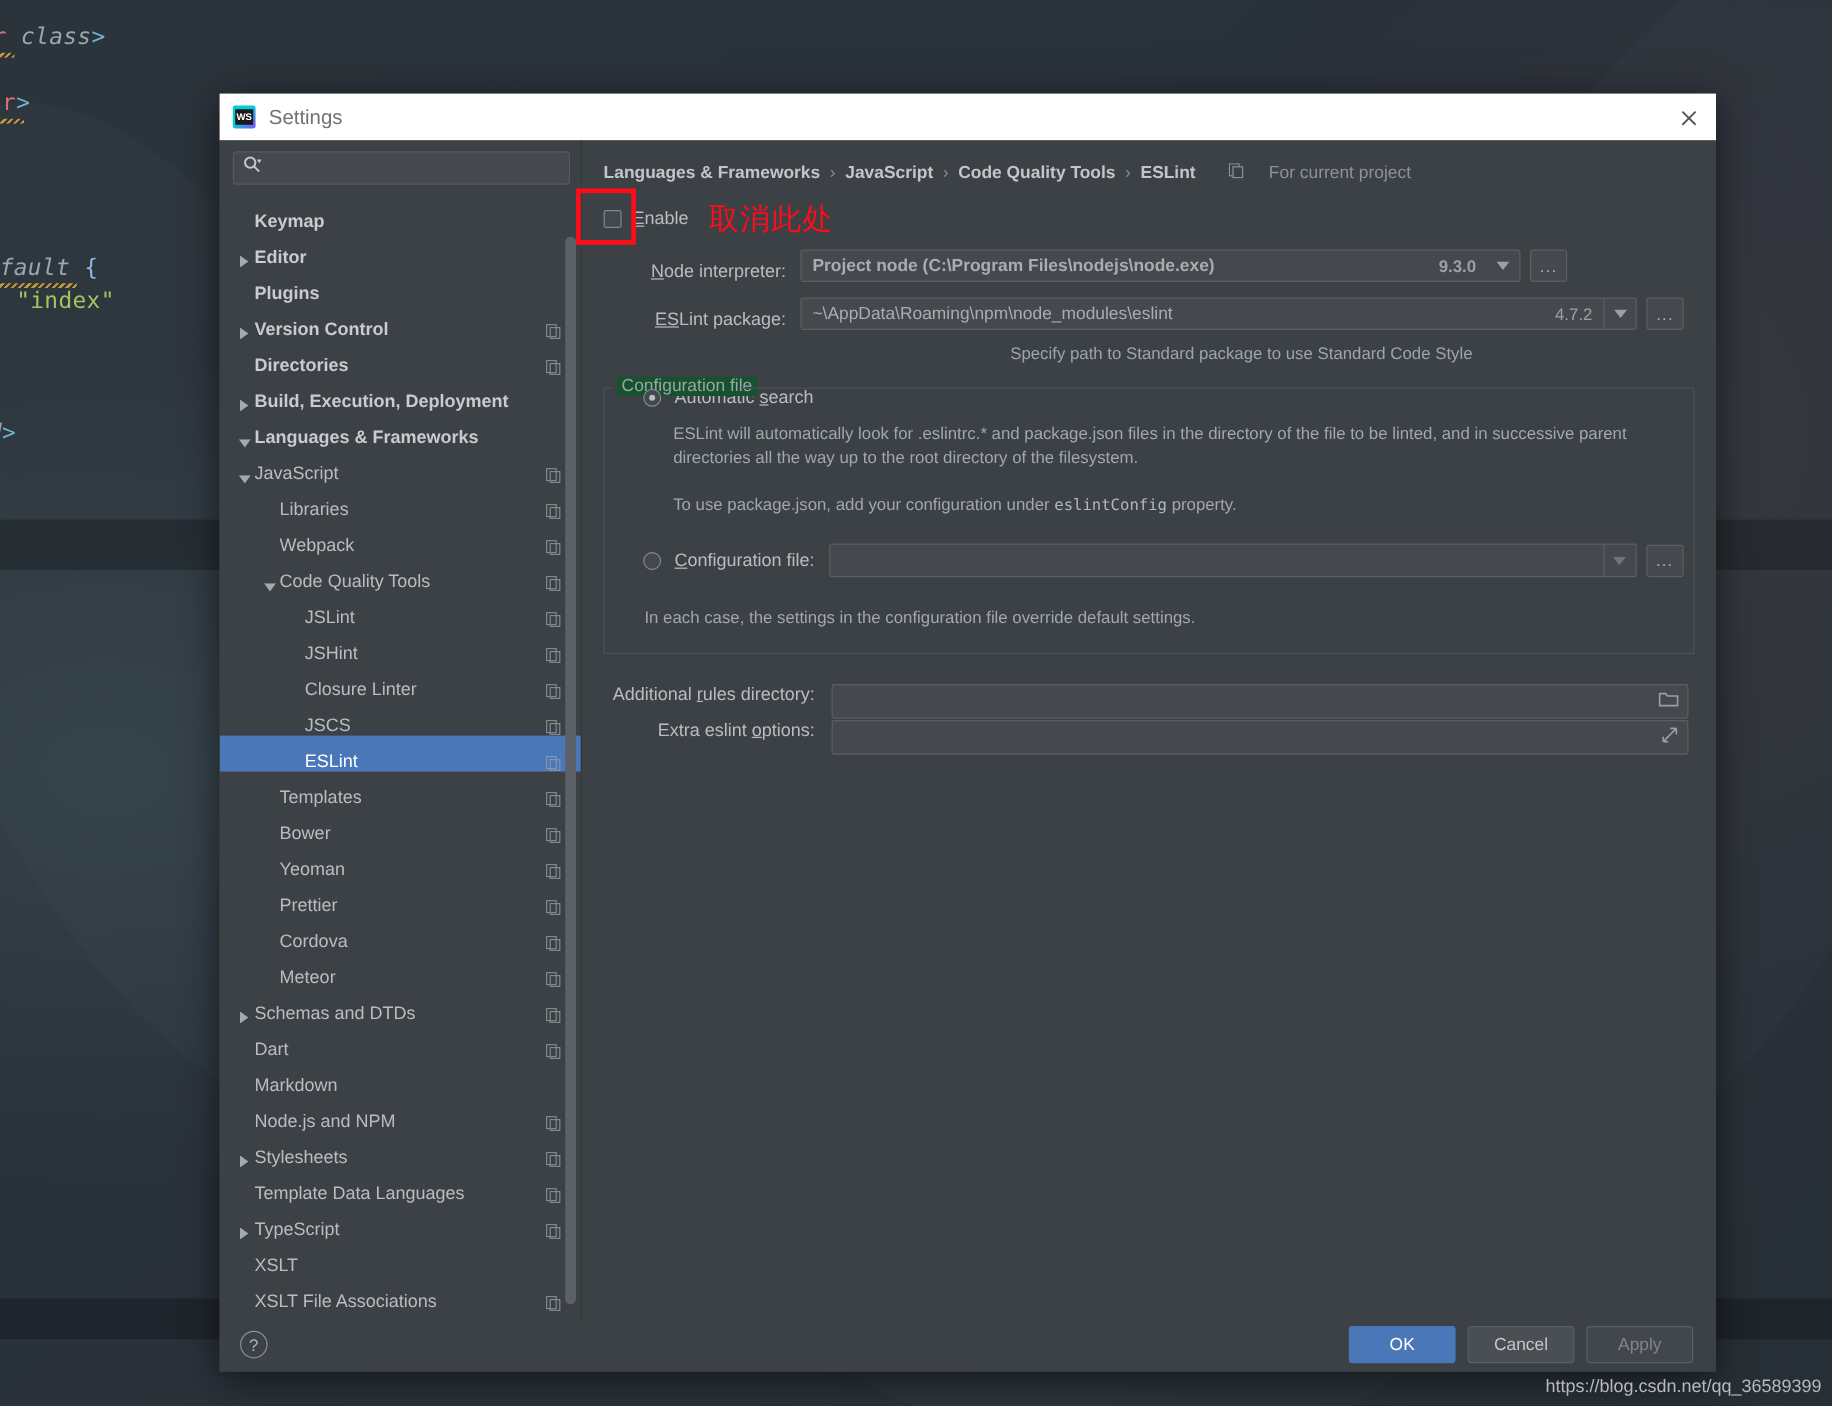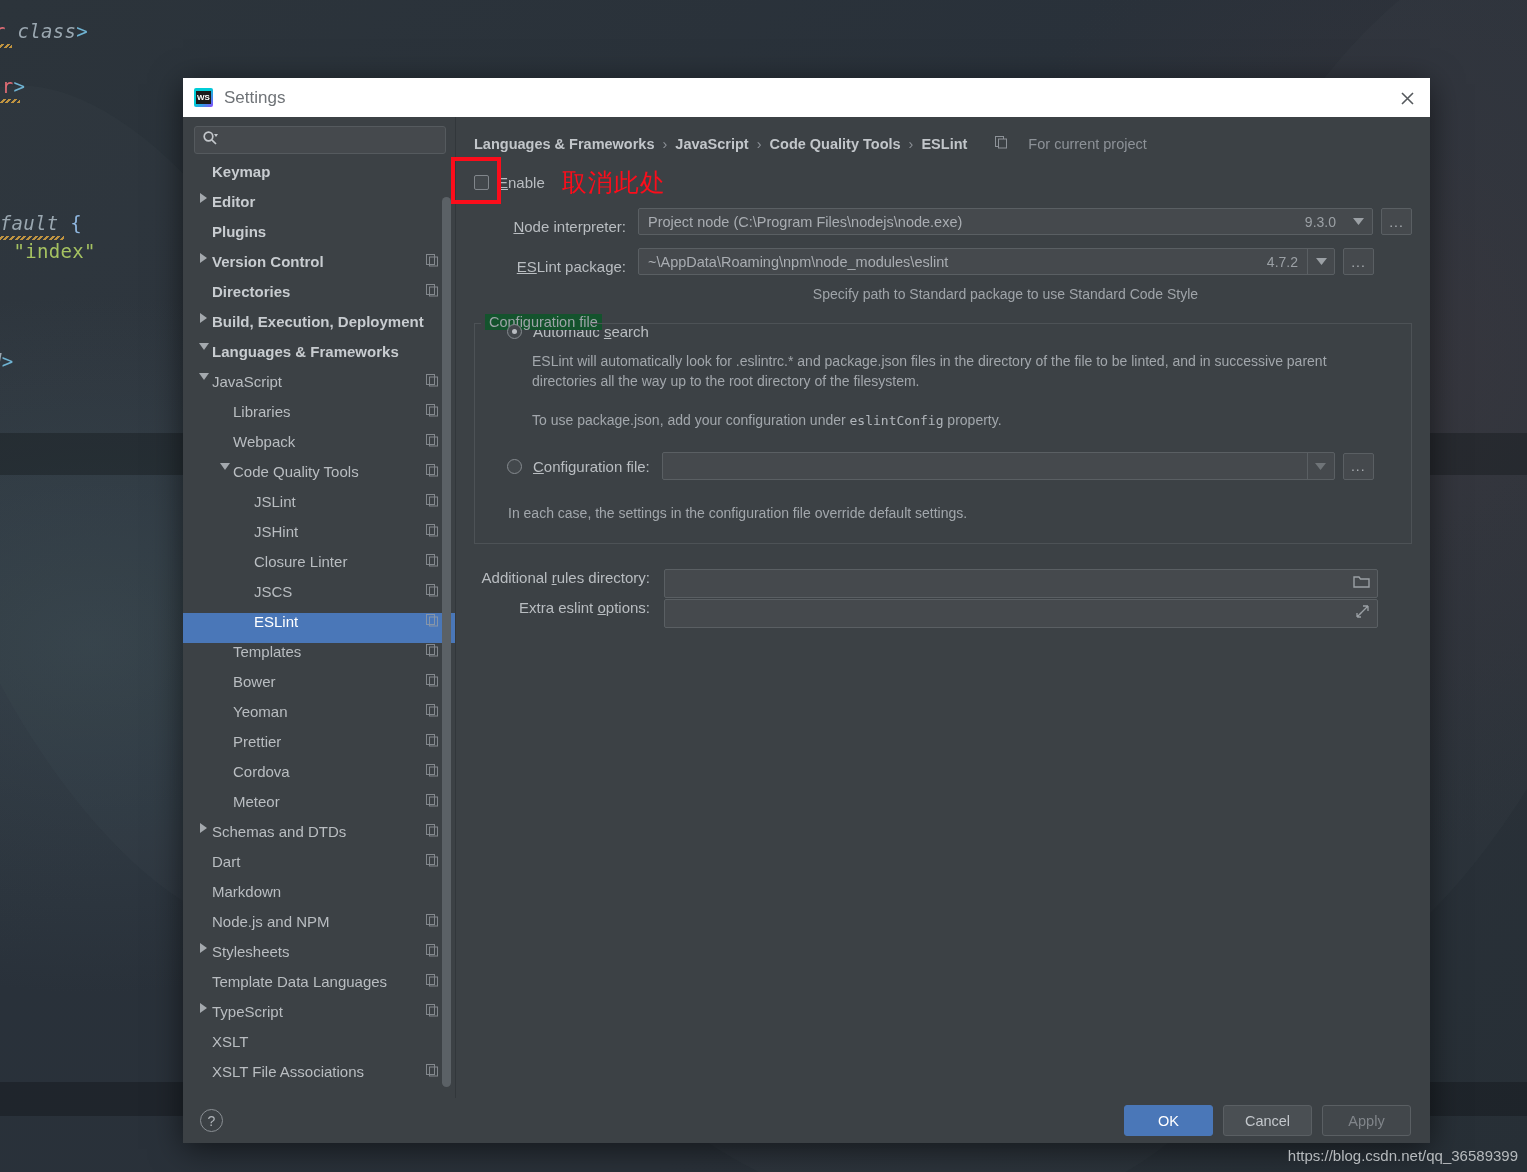--- a/index.html
+++ b/index.html
@@ -98,21 +98,21 @@
     height:28px; background:#45494d; border:1px solid #555a5e;
     border-radius:3px; display:flex; align-items:center; padding:0 7px;
   }
   #search-icon { flex:none; margin-right:3px; }
   #search-input {
     flex:1; background:transparent; border:0; outline:none;
     color:#c3c7cb; font-size:14px; font-family:"Liberation Sans", sans-serif;
   }
   #tree { margin-top:3px; }
   .tree-row {
-    height:30px; display:flex; align-items:flex-start;
+    height:30px; display:flex; align-items:flex-end;
     padding-right:16px; cursor:default; position:relative;
     color:#b9bdc1; font-size:15px;
   }
   .tree-row.sel { background:#4a77b8; color:#ffffff; }
   .tree-row .twisty {
     width:17px; flex:none; display:flex; align-items:center; justify-content:center;
   }
   .tree-row .label { flex:1; white-space:nowrap; overflow:hidden; }
   .tree-row.bold .label { font-weight:bold; color:#c8ccd0; }
   .copy-icon { flex:none; width:13px; height:13px; opacity:.75; }
@@ -177,21 +177,21 @@
     width:27px; height:100%; display:flex; align-items:center; justify-content:center;
     flex:none;
   }
   .combo .arrow-cell.bordered { border-left:1px solid #5a5f63; }
   .dots-btn {
     margin-left:8px; width:31px; height:27px; flex:none;
     background:#45494d; border:1px solid #5a5f63; border-radius:2px;
     color:#a9adb2; font-size:14px; display:flex;
     align-items:center; justify-content:center; letter-spacing:1px;
   }
-  #node-combo { width:735px; }
+  #node-combo { width:600px;font-weight:bold; }
   #pkg-combo  { width:697px; }
   #hint {
     margin-left:164px; margin-top:11px; font-size:14px; color:#9fa4a9;
     text-align:center; width:735px;
   }
 
   
   #group {
     margin-top:17px; position:relative; border:1px solid #4d5256;
     border-top:none; padding:0 0 22px 0;

